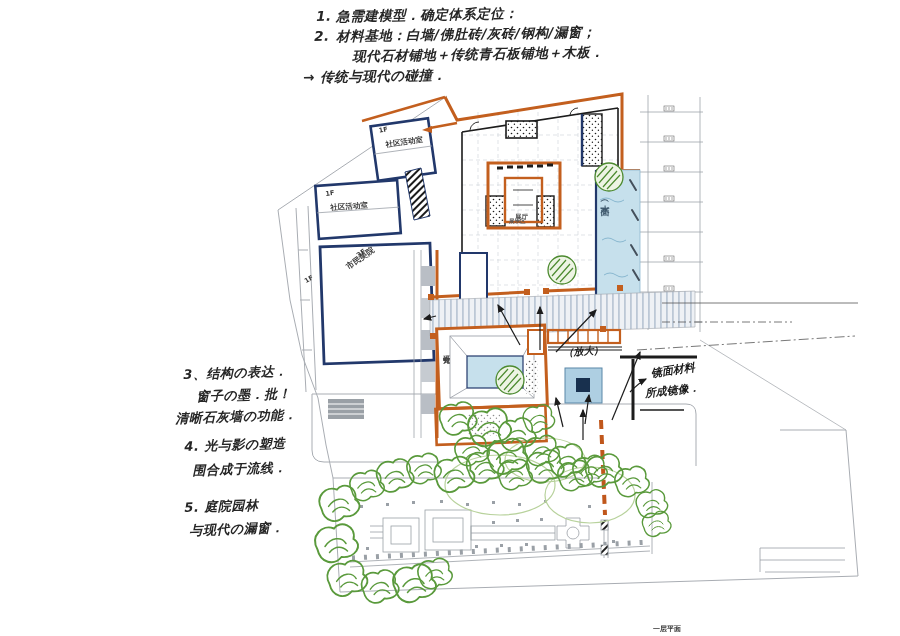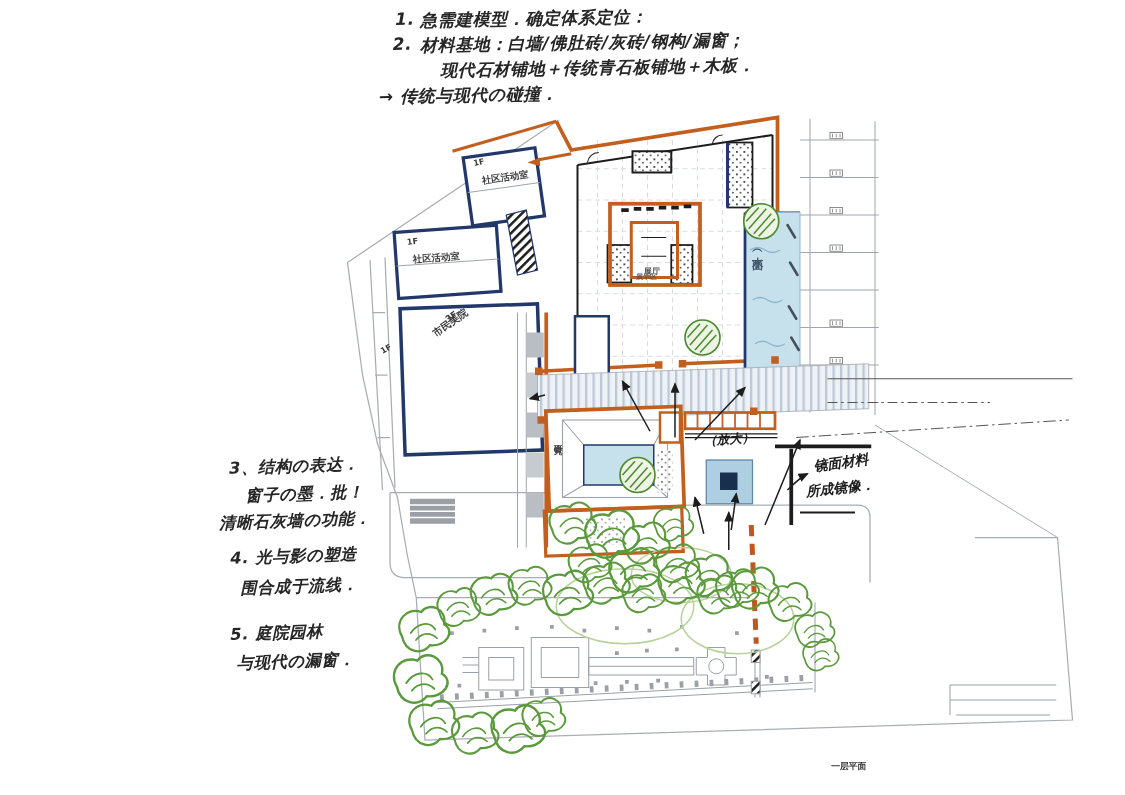--- a/index.html
+++ b/index.html
@@ -328,15 +328,15 @@
 <div class="plabel" style="left:303px;top:278px;font-size:6.5px;transform:rotate(-30deg);">1F</div>
 <div class="plabel" style="left:355px;top:253px;font-size:7px;transform:rotate(-35deg);">3F</div>
 <div class="plabel" style="left:344px;top:263px;font-size:8px;transform:rotate(-35deg);">市民美院</div>
 <div class="plabel" style="left:515px;top:197px;font-size:6.5px;color:#555;margin-top:16px;">展厅</div>
 <div class="plabel" style="left:509px;top:218px;font-size:5.5px;color:#555;">展示区</div>
 <div class="plabel vert" style="left:598px;top:196px;height:86px;font-size:9px;color:#3d576b;letter-spacing:2px;">（水面）</div>
 <div class="plabel vert" style="left:441px;top:350px;height:46px;font-size:7px;color:#444;">研究会</div>
 <div class="plabel" style="left:563px;top:346px;font-size:10px;color:#1c1c1c;font-style:italic;transform:rotate(-4deg);">（放大）</div>
 <div class="plabel" style="left:650px;top:366px;font-size:11px;color:#1c1c1c;font-style:italic;transform:rotate(-8deg);">镜面材料</div>
 <div class="plabel" style="left:644px;top:386px;font-size:11px;color:#1c1c1c;font-style:italic;transform:rotate(-6deg);">所成镜像．</div>
-<div class="plabel" style="left:653px;top:608px;font-size:7px;color:#333;margin-left:12px;">一层平面</div>
+<div class="plabel" style="left:653px;top:624px;font-size:7px;color:#333;">一层平面</div>
 
 </div>
 
 </body></html>

